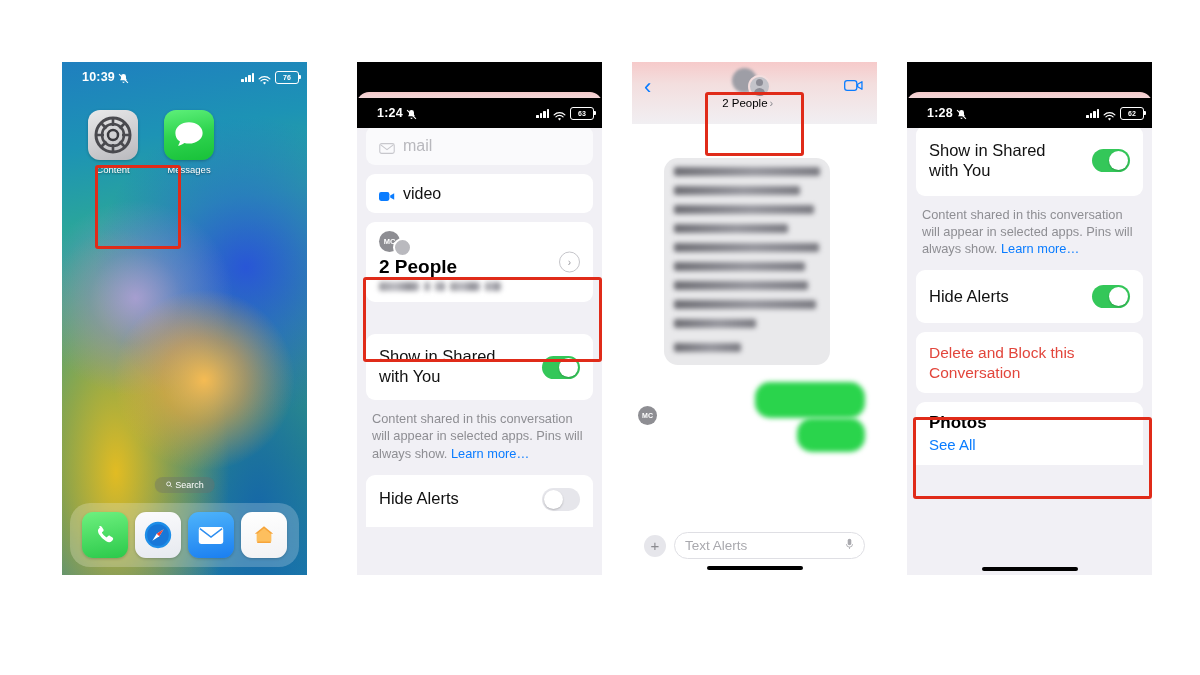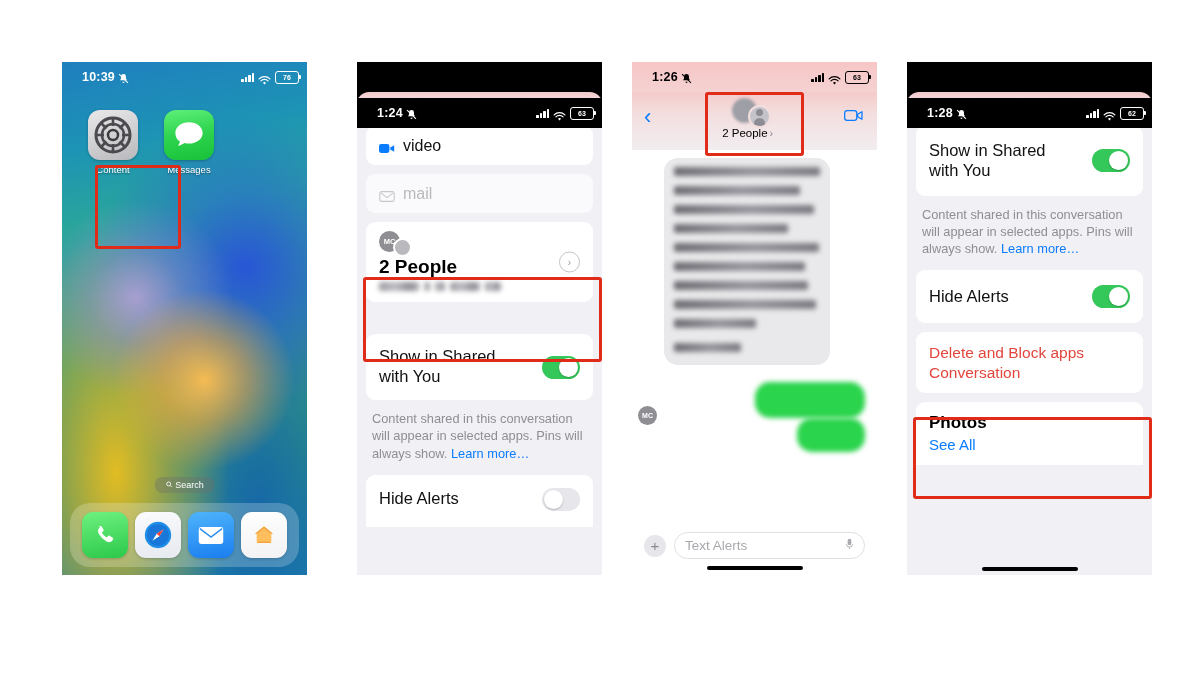--- a/index.html
+++ b/index.html
@@ -298,48 +298,48 @@
             <span class="blur g" style="width:44px;height:10px;"></span>
             <span class="blur g" style="width:8px;height:10px;"></span>
             <span class="blur g" style="width:9px;height:10px;"></span>
             <span class="blur g" style="width:30px;height:10px;"></span>
             <span class="blur g" style="width:26px;height:10px;"></span>
             <span class="blur g" style="width:22px;height:10px;"></span>
           </div>
           <div class="done">Done</div>
         </div>
 
+        <div class="card muted-row" style="background:#fafafc;">
+          <div class="row">
+            <div class="row-icon-label">
+              <span class="ico-sq">
+                <svg viewBox="0 0 20 14" width="16" height="11">
+                    <rect x=".8" y=".8" width="18.4" height="12.4" rx="2.4" fill="none" stroke="#c7c7cc" stroke-width="1.4"></rect>
+                    <path d="M2 2.4 10 8.4 18 2.4" fill="none" stroke="#c7c7cc" stroke-width="1.4"></path>
+                  </svg>
+              </span>
+              <span class="row-label">mail</span>
+            </div>
+          </div>
+        </div>
+
         <div class="card">
           <div class="row">
             <div class="row-icon-label">
               <span class="ico-sq">
                 <svg viewBox="0 0 20 13" width="16" height="11">
                     <rect x="0" y="1" width="13" height="11" rx="2.6" fill="#0a7cff"></rect>
                     <path d="M14 5.3 19 2.4v8.2L14 7.7Z" fill="#0a7cff"></path>
                   </svg>
               </span>
               <span class="row-label">video</span>
             </div>
           </div>
         </div>
 
-        <div class="card muted-row" style="background:#fafafc;">
-          <div class="row">
-            <div class="row-icon-label">
-              <span class="ico-sq">
-                <svg viewBox="0 0 20 14" width="16" height="11">
-                    <rect x=".8" y=".8" width="18.4" height="12.4" rx="2.4" fill="none" stroke="#c7c7cc" stroke-width="1.4"></rect>
-                    <path d="M2 2.4 10 8.4 18 2.4" fill="none" stroke="#c7c7cc" stroke-width="1.4"></path>
-                  </svg>
-              </span>
-              <span class="row-label">mail</span>
-            </div>
-          </div>
-        </div>
-
         <div class="people-card">
           <div class="avatar-stack">
             <div class="av">MC</div>
             <div class="av2"></div>
           </div>
           <div class="people-title">2 People</div>
           <div style="margin-top:4px;display:flex;gap:5px;">
             <span class="blur g" style="width:40px;height:9px;"></span>
             <span class="blur g" style="width:6px;height:9px;"></span>
             <span class="blur g" style="width:10px;height:9px;"></span>
@@ -369,49 +369,20 @@
               </span>
           </div>
         </div>
       </div>
     </div>
   </div>
 
   <div class="phone" id="panel3" style="left:632px;">
     <div class="phone-inner" style="background:#fff;">
       <div style="position:absolute;left:0;right:0;top:0;height:30px;background:linear-gradient(180deg,#f7c6c6,#f5d2d2);"></div>
-      <div class="statusbar sb-light" style="position:relative;z-index:4;">
-        <div class="sb-left">
-          <span>1:26</span>
-          <span class="mute-ico">
-            <svg viewBox="0 0 16 16" width="11" height="11">
-                <path d="M8 1.4a3.6 3.6 0 0 0-3.6 3.6v3L3 10.4h10L11.6 8V5A3.6 3.6 0 0 0 8 1.4Zm0 13a1.7 1.7 0 0 0 1.7-1.6H6.3A1.7 1.7 0 0 0 8 14.4Z" fill="currentColor"></path>
-                <path d="M1.5 1.5 14.5 14.5" stroke="currentColor" stroke-width="1.5"></path>
-              </svg>
-          </span>
-        </div>
-        <div class="sb-right">
-          <span class="bars">
-              <i></i>
-              <i></i>
-              <i></i>
-              <i></i>
-            </span>
-          <span class="wifi">
-            <svg viewBox="0 0 16 12" width="13" height="10">
-                <path d="M8 10.2 6.1 8.2a2.7 2.7 0 0 1 3.8 0Z" fill="currentColor"></path>
-                <path d="M3.6 5.8a6.3 6.3 0 0 1 8.8 0" stroke="currentColor" stroke-width="1.5" fill="none" stroke-linecap="round"></path>
-                <path d="M1.4 3.4a9.4 9.4 0 0 1 13.2 0" stroke="currentColor" stroke-width="1.5" fill="none" stroke-linecap="round"></path>
-              </svg>
-          </span>
-          <span class="batt">
-            <b>63</b>
-          </span>
-        </div>
-      </div>
 
       <div class="conv-head">
         <div class="back-chev">‹</div>
         <div class="conv-center">
           <div class="conv-avatars">
             <div class="cav1"></div>
             <div class="cav2">
                 <i></i>
                 <span></span>
               </div>
@@ -529,21 +500,21 @@
         <div class="card">
           <div class="row" style="padding:15px 13px;">
             <span class="row-label two">Hide Alerts</span>
             <span class="toggle on">
                 <span class="knob"></span>
               </span>
           </div>
         </div>
 
         <div class="card">
-          <div class="danger">Delete and Block apps Conversation</div>
+          <div class="danger">Delete and Block this Conversation</div>
         </div>
 
         <div class="hl-box" style="left:6px;top:325px;width:233px;height:76px;"></div>
 
         <div class="card" style="border-radius:9px 9px 0 0;padding:11px 0 12px 0;">
           <div class="photos-h">Photos</div>
           <div class="seeall">See All</div>
         </div>
         <div class="home-ind" style="bottom:4px;background:#000;"></div>
       </div>

